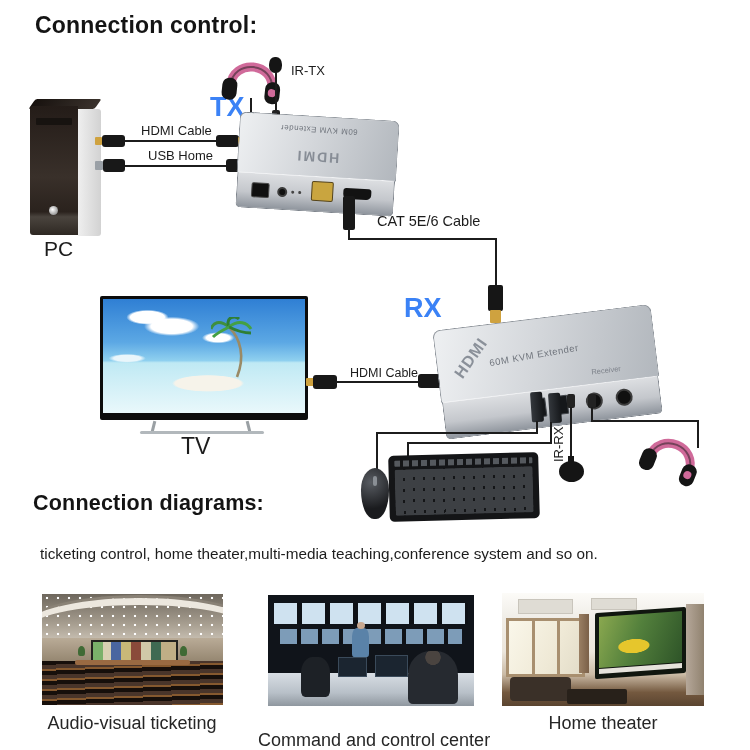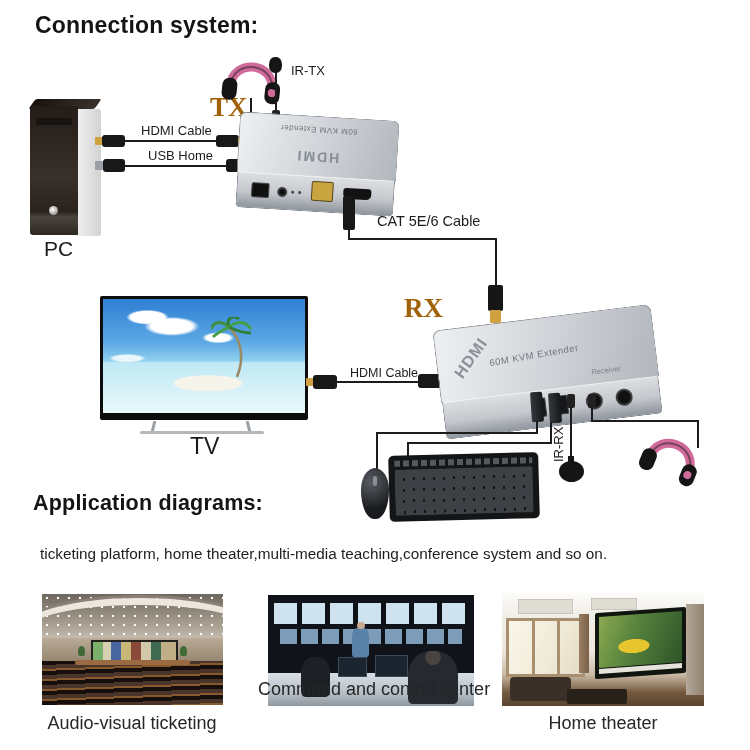--- a/index.html
+++ b/index.html
@@ -4,21 +4,21 @@
 <style>
   html,body{margin:0;padding:0;background:#fff;}
   #canvas{position:relative;width:750px;height:750px;background:#ffffff;
           font-family:"Liberation Sans",sans-serif;overflow:hidden;color:#1c1c1c;}
   .abs{position:absolute;}
   
   .h-title{position:absolute;font-weight:bold;font-size:23px;color:#141414;letter-spacing:.2px;white-space:nowrap;}
   .desc{position:absolute;font-size:15.3px;color:#1d1d1d;white-space:nowrap;}
   
   .lbl{position:absolute;font-size:13px;color:#1c1c1c;white-space:nowrap;}
-  .biglbl{position:absolute;font-size:27px;font-weight:bold;color:#a16207;white-space:nowrap;font-family:Liberation Serif, serif;}
+  .biglbl{position:absolute;font-size:27px;font-weight:bold;color:#3b82f6;white-space:nowrap;}
   .devlbl{position:absolute;font-size:21px;color:#1c1c1c;white-space:nowrap;}
   
   .line{position:absolute;background:#1c1c1c;}
   .lh{height:2px;} .lv{width:2px;}
   
   .hdmi-conn{position:absolute;background:#181818;border-radius:3px;}
   .gold{position:absolute;background:#cfa23f;border-radius:1px;}
   .metal{position:absolute;background:#9aa0a6;border-radius:1px;}
   
   .pc-front{position:absolute;left:30px;top:106px;width:48px;height:129px;
@@ -124,21 +124,21 @@
   .p3-sofa{position:absolute;left:4%;bottom:4%;width:30%;height:22%;background:#3a3028;border-radius:4px;}
   .p3-table{position:absolute;left:32%;bottom:2%;width:30%;height:13%;background:#28211a;border-radius:2px;}
   .p3-wallr{position:absolute;right:0;top:10%;width:9%;height:80%;background:linear-gradient(90deg,#b5a799,#90826f);}
   .ir-rx-lbl{position:absolute;font-size:13px;color:#1c1c1c;writing-mode:vertical-rl;transform:rotate(180deg);}
 </style>
 </head>
 <body>
 
 <div id="canvas">
 
-  <div class="h-title" style="left:35px;top:12px;">Connection system:</div>
+  <div class="h-title" style="left:35px;top:12px;">Connection control:</div>
 
   <div>
     <div class="pc-top"></div>
     <div class="pc-front"></div>
     <div class="pc-side"></div>
     <div class="pc-drive"></div>
     <div class="pc-power"></div>
   </div>
   <div class="devlbl" style="left:44px;top:237px;">PC</div>
 
@@ -207,21 +207,21 @@
         <path d="M18 10 C14 0 24 -2 28 2" stroke="#2f7f34" stroke-width="3" fill="none"></path>
         <path d="M18 10 C28 2 36 6 40 12" stroke="#44a044" stroke-width="3" fill="none"></path>
         <path d="M18 10 C26 14 34 16 40 16" stroke="#2f7f34" stroke-width="3" fill="none"></path>
         <path d="M18 10 C10 14 4 18 2 20" stroke="#44a044" stroke-width="3" fill="none"></path>
       </svg>
     </div>
   </div>
   <div class="tv-leg" style="left:152px;top:421px;transform:rotate(14deg);"></div>
   <div class="tv-leg" style="left:247px;top:421px;transform:rotate(-14deg);"></div>
   <div class="tv-bar" style="left:140px;top:431px;width:124px;"></div>
-  <div class="devlbl" style="left:190px;top:433px;font-size:23px;">TV</div>
+  <div class="devlbl" style="left:181px;top:433px;font-size:23px;">TV</div>
 
   <div class="lbl" style="left:350px;top:366px;font-size:12.5px;">HDMI Cable</div>
   <div class="gold" style="left:306px;top:378px;width:8px;height:8px;"></div>
   <div class="hdmi-conn" style="left:313px;top:375px;width:24px;height:14px;"></div>
   <div class="line lh" style="left:336px;top:381px;width:86px;"></div>
   <div class="hdmi-conn" style="left:418px;top:374px;width:24px;height:14px;"></div>
   <div class="gold" style="left:441px;top:378px;width:8px;height:8px;"></div>
 
   <div class="dev" style="left:438px;top:317px;width:218px;height:110px;transform:rotate(-7deg);">
     <div class="top" style="height:72px;border-radius:8px 8px 2px 2px;">
@@ -266,22 +266,22 @@
   </div>
 
   <svg class="abs" style="left:641px;top:428px;transform:rotate(22deg);" width="62" height="58" viewBox="0 0 62 56">
     <path d="M10 36 C10 8 52 8 52 36" stroke="#d06a9a" stroke-width="9" fill="none"></path>
     <path d="M10 36 C10 8 52 8 52 36" stroke="#1a1a1a" stroke-width="2" fill="none" opacity="0.5"></path>
     <rect x="2" y="28" width="15" height="22" rx="7" fill="#151515"></rect>
     <rect x="45" y="28" width="15" height="22" rx="7" fill="#151515"></rect>
     <circle cx="52" cy="39" r="4" fill="#d06a9a"></circle>
   </svg>
 
-  <div class="h-title" style="left:33px;top:491px;font-size:21.5px;">Application diagrams:</div>
-  <div class="desc" style="left:40px;top:545px;">ticketing platform, home theater,multi-media teaching,conference system and so on.</div>
+  <div class="h-title" style="left:33px;top:491px;font-size:21.5px;">Connection diagrams:</div>
+  <div class="desc" style="left:40px;top:545px;">ticketing control, home theater,multi-media teaching,conference system and so on.</div>
 
   <div class="photo" style="left:42px;top:594px;width:181px;height:111px;">
     <div class="p1-ceil"></div>
     <div class="p1-ring"></div>
     <div class="p1-wall"></div>
     <div class="p1-screen"></div>
     <div class="p1-plant" style="left:20%;top:47%;"></div>
     <div class="p1-plant" style="left:76%;top:47%;"></div>
     <div class="p1-floor"></div>
     <div class="p1-desk"></div>
@@ -313,16 +313,16 @@
     <div class="p3-wallr"></div>
     <div class="p3-screen">
       <div class="p3-img"></div>
       <div class="p3-soundbar"></div>
     </div>
     <div class="p3-sofa"></div>
     <div class="p3-table"></div>
   </div>
 
   <div class="caption" style="left:32px;top:713px;width:200px;">Audio-visual ticketing</div>
-  <div class="caption" style="left:258px;top:679px;width:226px;">Command and control center</div>
+  <div class="caption" style="left:258px;top:730px;width:226px;">Command and control center</div>
   <div class="caption" style="left:502px;top:713px;width:202px;">Home theater</div>
 
 </div>
 
 </body></html>

